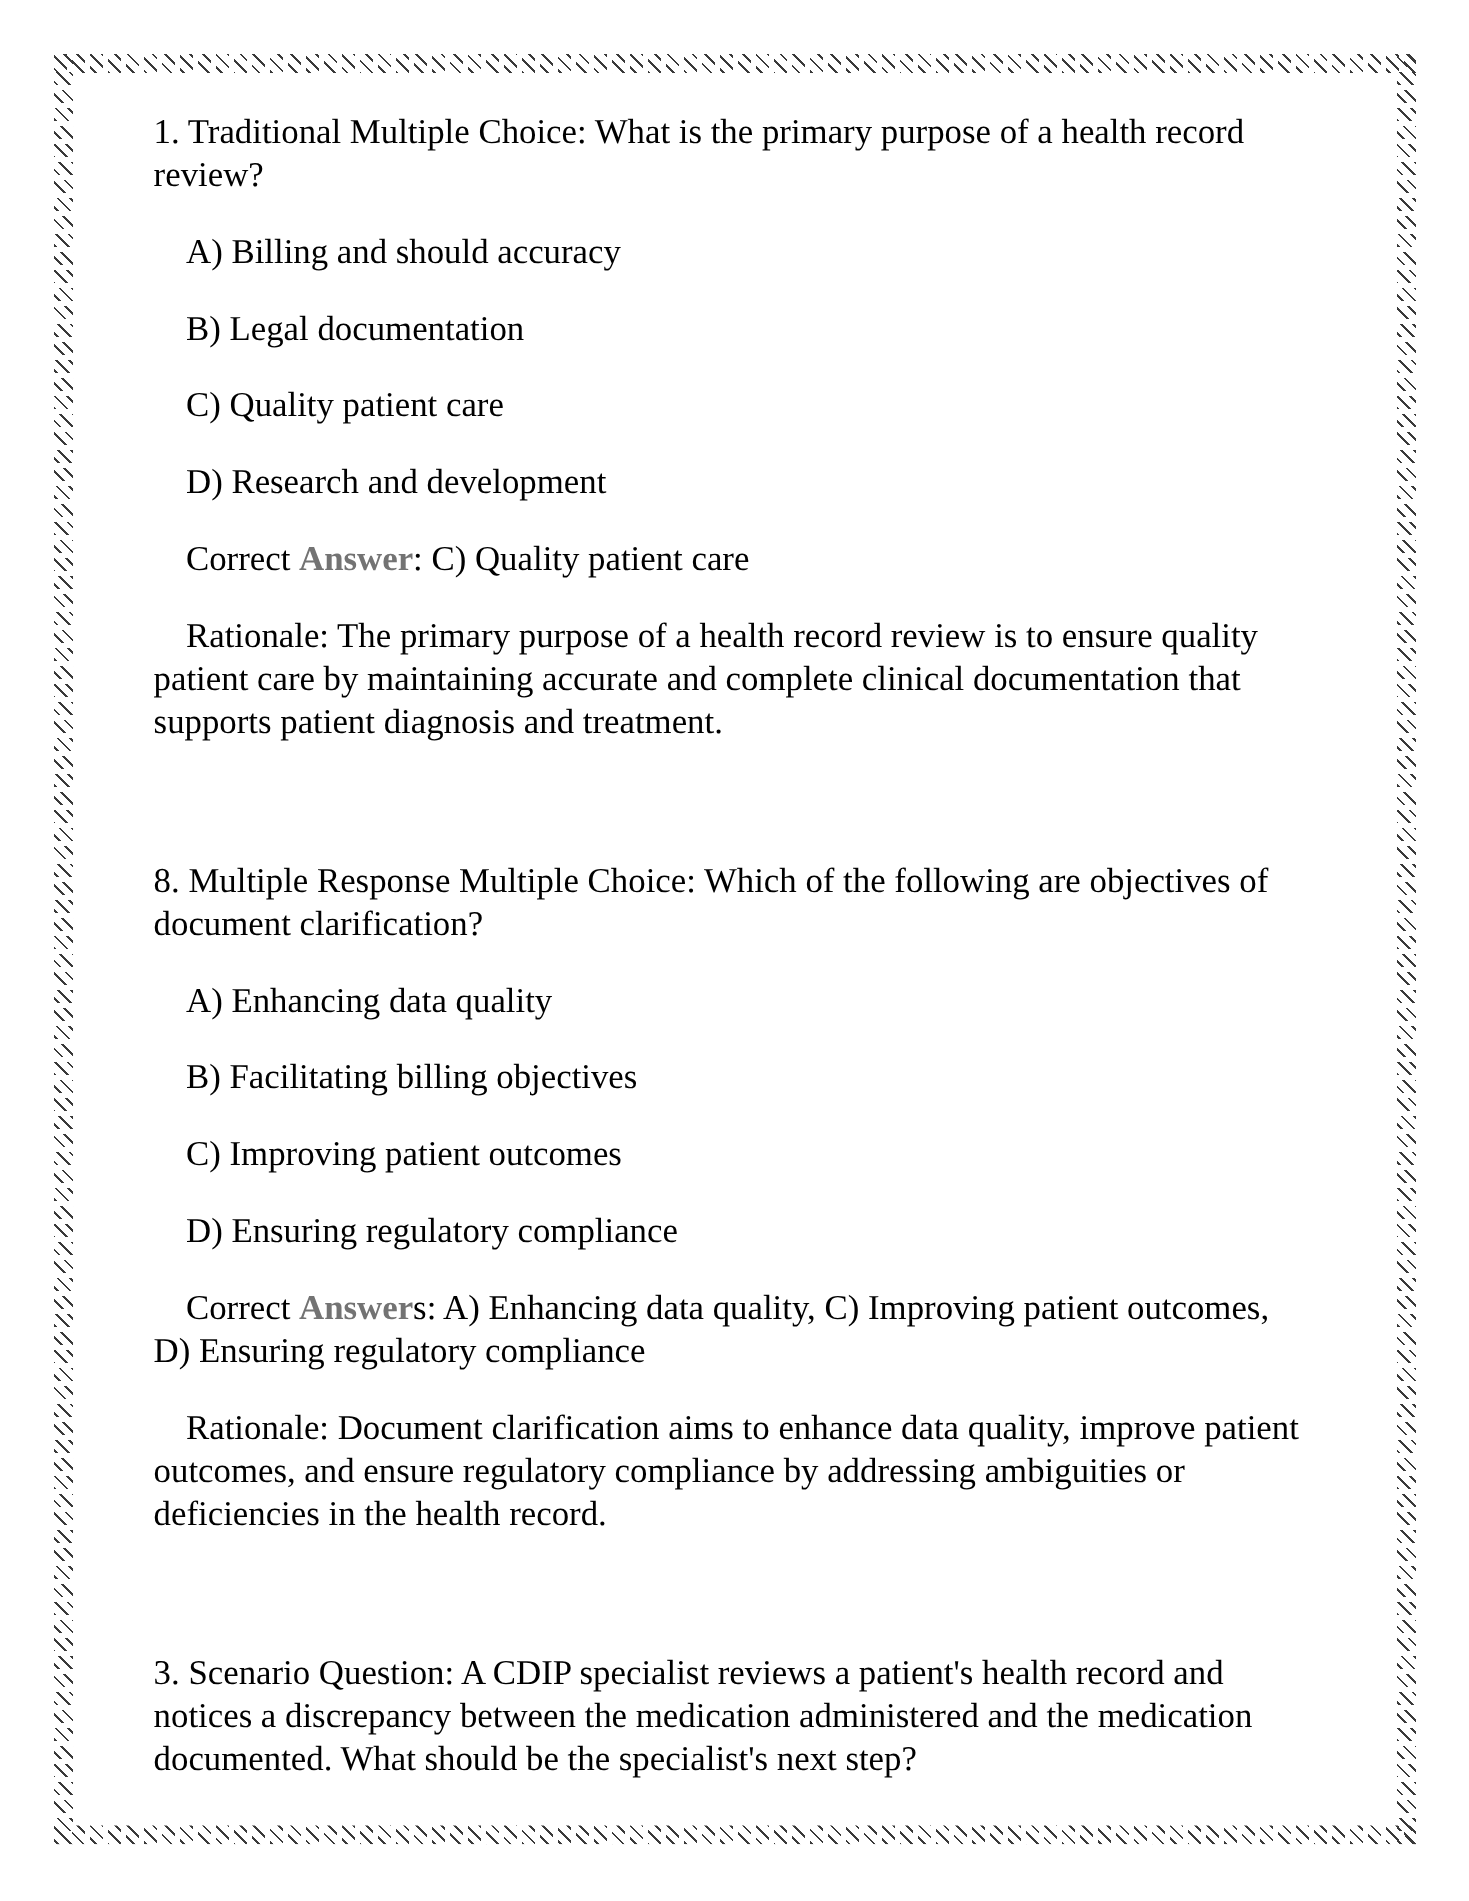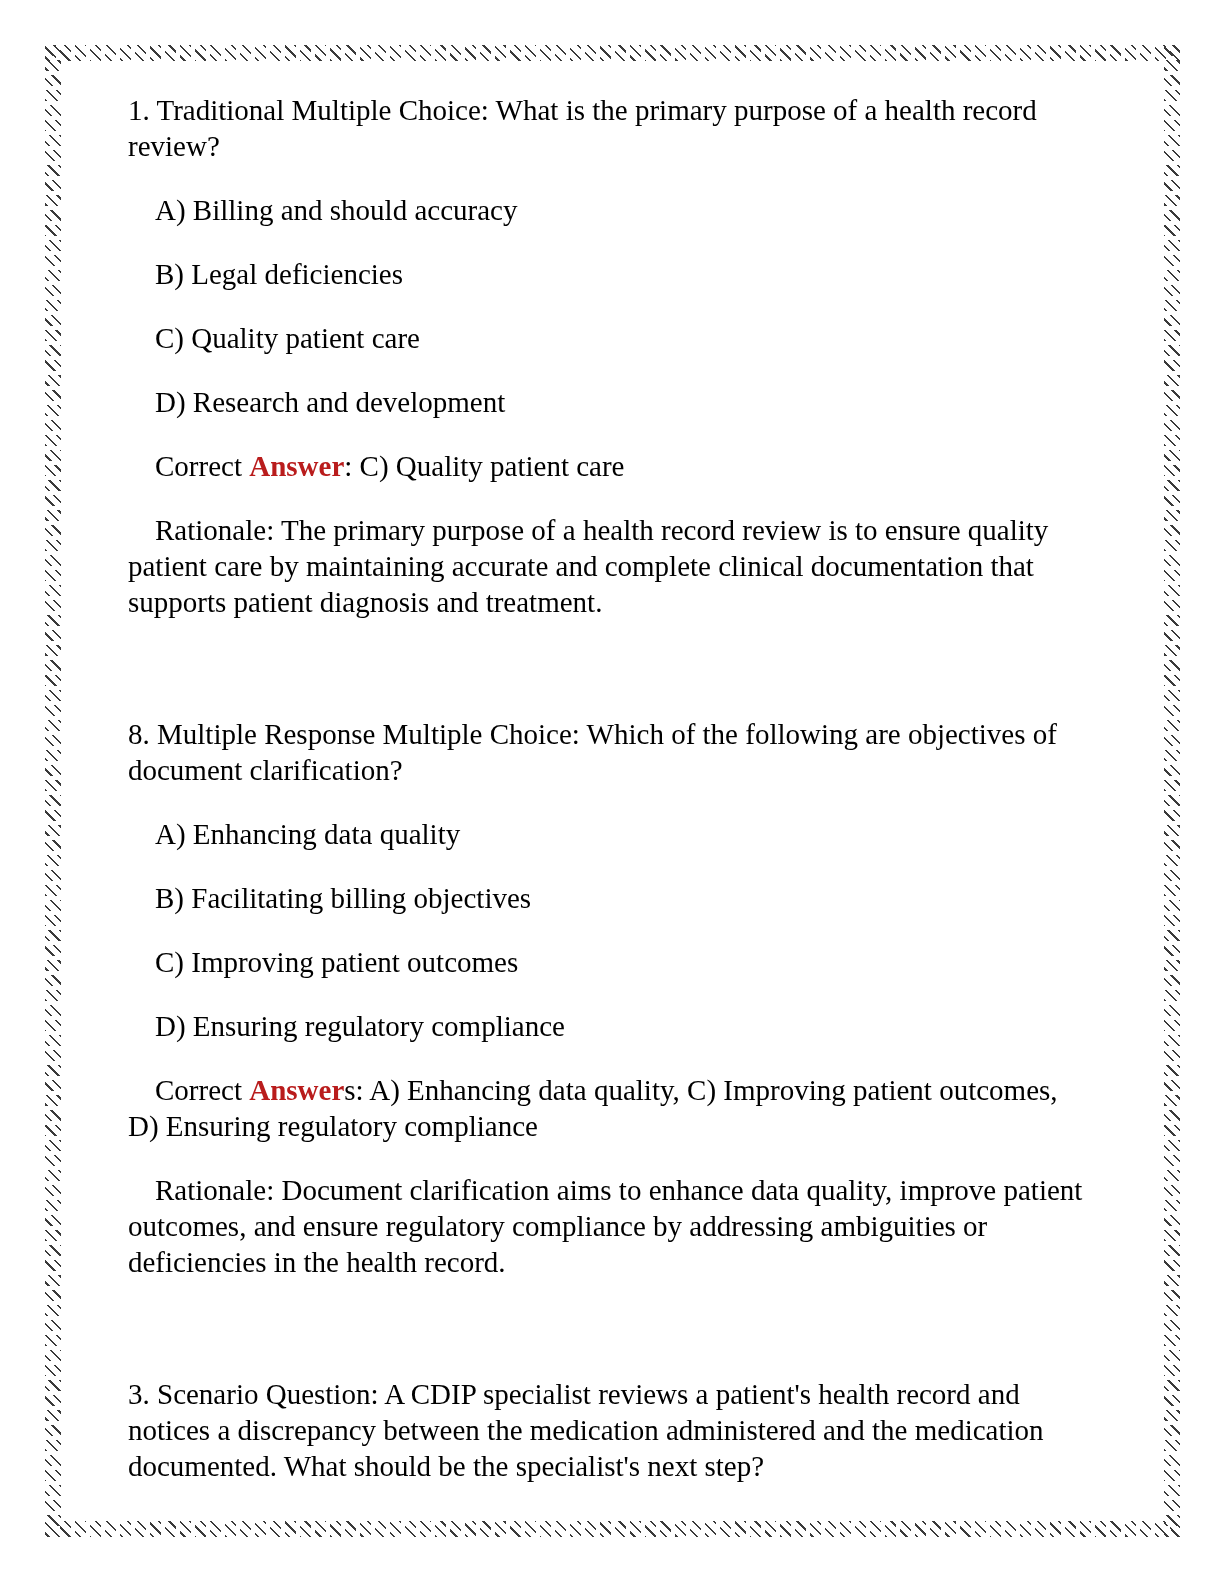--- a/index.html
+++ b/index.html
@@ -40,38 +40,38 @@
     top: 92px;
     font-size: 29px;
     line-height: 36px;
   }
   .content p { margin: 0 0 28px 0; }
   .question-block { margin: 0 0 96px 0; }
   .question-block:last-child { margin-bottom: 12px; }
   .prompt { text-indent: 0; }
   .opt, .answer-line, .rationale { text-indent: 27px; }
   .rationale { margin-bottom: 0 !important; }
-  .answer-word { color: #b91c1c; font-weight: bold; }
+  .answer-word { color: #737373; font-weight: bold; }
 </style>
 </head>
 <body>
 
 <div class="page">
 
   <div class="b-strip b-top"></div>
   <div class="b-strip b-bottom"></div>
   <div class="b-strip b-left"></div>
   <div class="b-strip b-right"></div>
 
   <div class="content">
 
     <div class="question-block">
       <p class="prompt">1. Traditional Multiple Choice: What is the primary purpose of a health record review?</p>
       <p class="opt">A) Billing and should accuracy</p>
-      <p class="opt">B) Legal deficiencies</p>
+      <p class="opt">B) Legal documentation</p>
       <p class="opt">C) Quality patient care</p>
       <p class="opt">D) Research and development</p>
       <p class="answer-line"><span>Correct </span><span class="answer-word">Answer</span><span>: C) Quality patient care</span></p>
       <p class="rationale">Rationale: The primary purpose of a health record review is to ensure quality patient care by maintaining accurate and complete clinical documentation that supports patient diagnosis and treatment.</p>
     </div>
 
     <div class="question-block">
       <p class="prompt">8. Multiple Response Multiple Choice: Which of the following are objectives of document clarification?</p>
       <p class="opt">A) Enhancing data quality</p>
       <p class="opt">B) Facilitating billing objectives</p>

